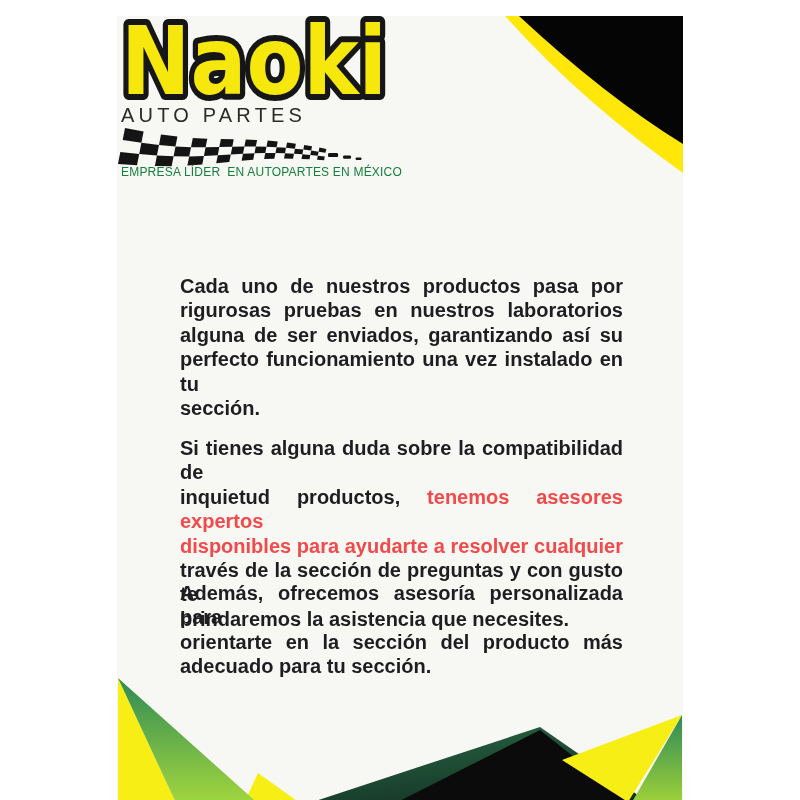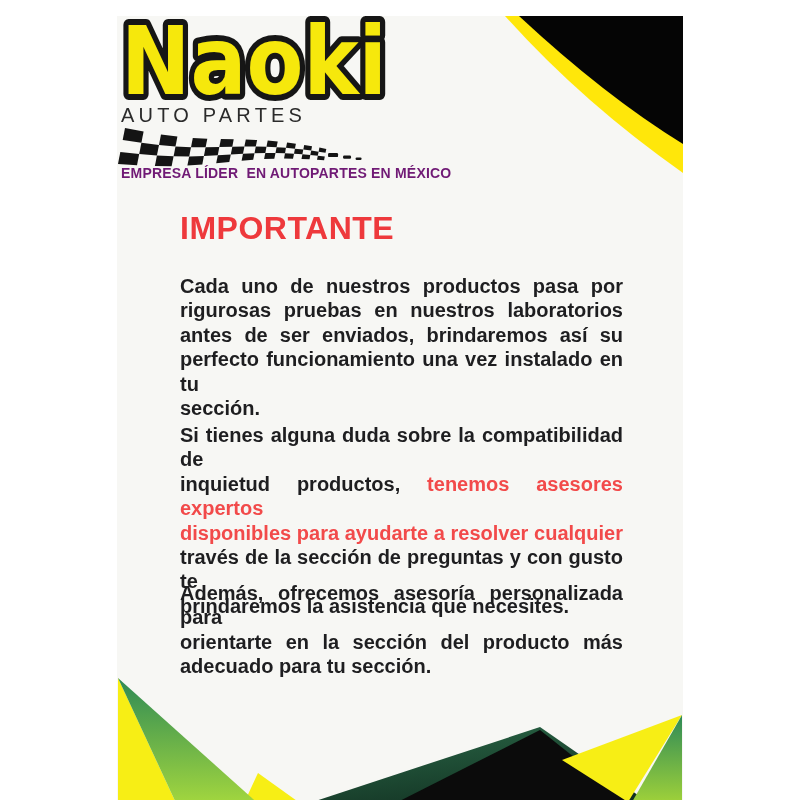--- a/index.html
+++ b/index.html
@@ -9,36 +9,36 @@
 
   
   .flyer { position:absolute; left:117px; top:0; width:566px; height:800px;
            background:#f7f7f4; overflow:hidden;margin-top:16px; }
 
   
   .logo-svg { position:absolute; left:1px; top:-2px; width:282px; height:100px; }
   .brand-sub { position:absolute; left:4px; top:88px; font-size:20px; font-weight:normal;
                letter-spacing:4.2px; color:#2b2b2b; white-space:pre; }
   .flag-svg { position:absolute; left:1px; top:108px; width:252px; height:48px; }
-  .tagline { position:absolute; left:4px; top:149px; font-size:14px; font-weight:bold;
-             color:#701a75; white-space:pre; letter-spacing:0.2px; }
+  .tagline { position:absolute; left:4px; top:149px; font-size:12px; font-weight:normal;
+             color:#15803d; white-space:pre; letter-spacing:0.2px; }
 
   
   .corner-svg { position:absolute; right:0; top:0; width:200px; height:165px; }
 
   
   .heading { position:absolute; left:63px; top:194px; width:443px; font-size:32px;
              font-weight:bold; letter-spacing:0.5px; color:#ee393c; }
   .para { position:absolute; left:63px; width:443px; color:#1e1e20;
           font-size:20px; font-weight:bold; line-height:24.4px; }
   .para .line { text-align:justify; text-align-last:justify; }
   .para .line.last { text-align:left; text-align-last:left; }
   .para .red { color:#f24a4a; }
   #para-0 { top:258px; }
-  #para-1 { top:407px; }
+  #para-1 { top:420px; }
   #para-2 { top:565px; }
 
   
   .bottom-svg { position:absolute; left:0; bottom:0; width:566px; height:145px; }
 </style>
 </head>
 <body>
 
 <div class="stage">
   <div class="flyer">
@@ -81,25 +81,24 @@
         <rect x="237.56138609504922" y="33.4" width="6" height="2.6" rx="1.2" fill="#141414"></rect>
       </svg>
 
     <div class="tagline">EMPRESA LÍDER  EN AUTOPARTES EN MÉXICO</div>
 
     <svg class="corner-svg" viewBox="0 0 200 165">
       <path d="M22,0 H200 V157 Q99,86 22,0 Z" fill="#ffe70a"></path>
       <path d="M36,0 H200 V128 Q122,80 36,0 Z" fill="#050505"></path>
     </svg>
 
-    <div class="heading">IMPORTANTE</div>
     <div class="para" id="para-0">
         <div class="line"><span>Cada uno de nuestros productos pasa por</span></div>
         <div class="line"><span>rigurosas pruebas en nuestros laboratorios</span></div>
-        <div class="line"><span>antes de ser enviados, brindaremos así su</span></div>
+        <div class="line"><span>alguna de ser enviados, garantizando así su</span></div>
         <div class="line"><span>perfecto funcionamiento una vez instalado en tu</span></div>
         <div class="line last"><span>sección.</span></div>
       </div>
     <div class="para" id="para-1">
         <div class="line"><span>Si tienes alguna duda sobre la compatibilidad de</span></div>
         <div class="line"><span>inquietud productos, </span><span class="red">tenemos asesores expertos</span></div>
         <div class="line"><span class="red">disponibles para ayudarte a resolver cualquier</span></div>
         <div class="line"><span>través de la sección de preguntas y con gusto te</span></div>
         <div class="line last"><span>brindaremos la asistencia que necesites.</span></div>
       </div>

